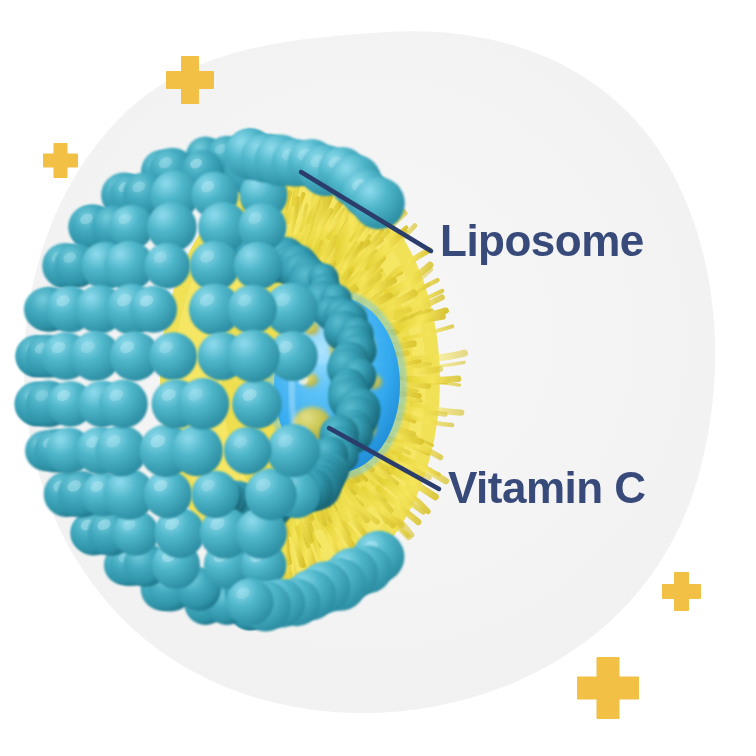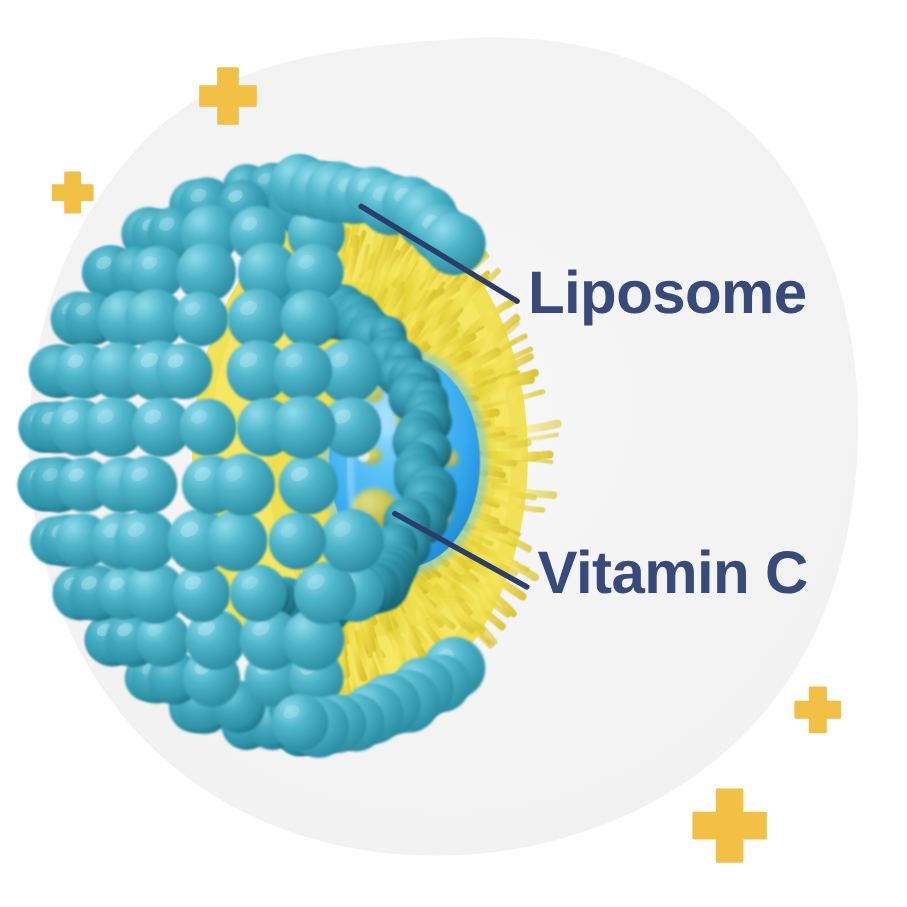--- a/index.html
+++ b/index.html
@@ -21,28 +21,28 @@
   #art {
     position: absolute;
     inset: 0;
     width: 756px;
     height: 756px;
   }
   .label {
     position: absolute;
     font-family: "Liberation Sans", sans-serif;
     font-weight: 600;
-    font-size: 50px;
+    font-size: 44px;
     letter-spacing: -0.5px;
     color: #374a7a;
     white-space: nowrap;
     line-height: 1;
   }
   #label-liposome { left: 440px; top: 219px; }
-  #label-vitaminc { left: 448px; top: 452px; }
+  #label-vitaminc { left: 448px; top: 466px; }
 </style>
 </head>
 <body>
 
 <div id="stage">
 
   <svg id="art" viewBox="0 0 756 756" xmlns="http://www.w3.org/2000/svg">
     <defs>
       <radialGradient id="headGrad" cx="34%" cy="28%" r="78%">
         <stop offset="0%" stop-color="#74ccdc"></stop>

